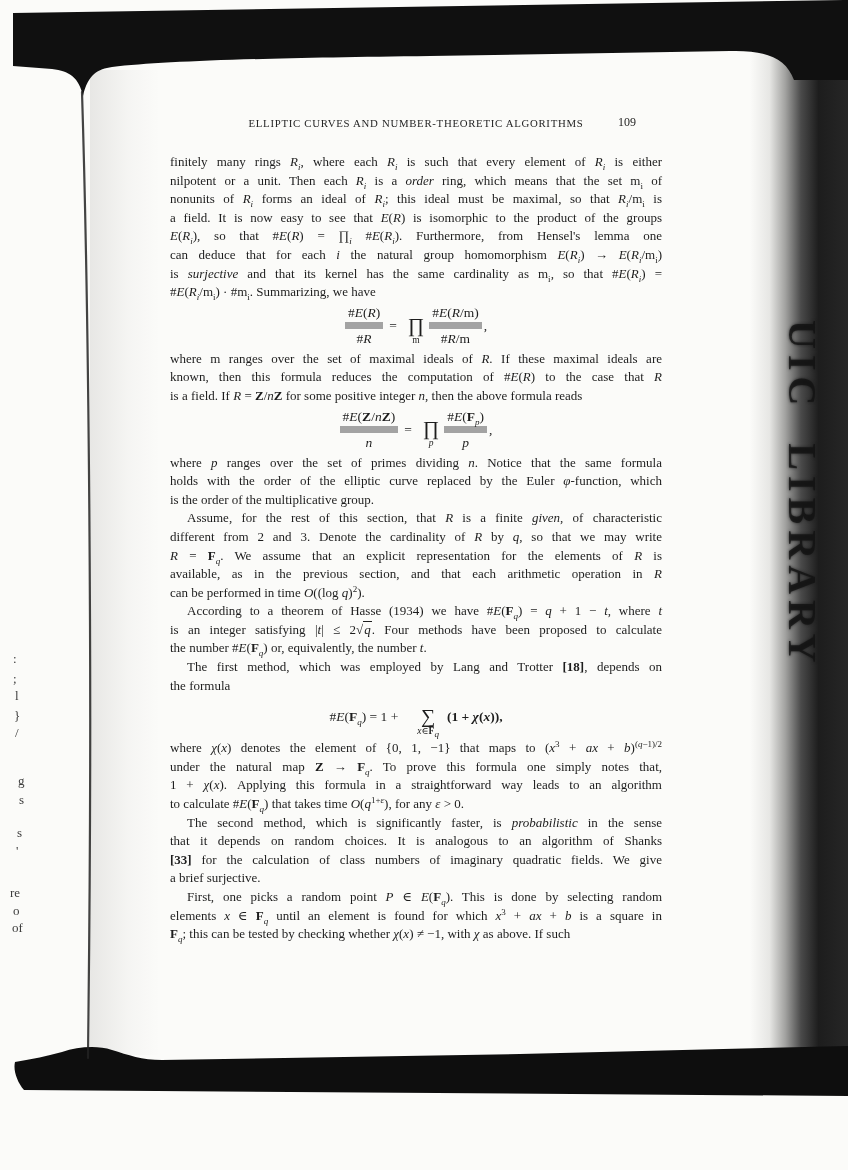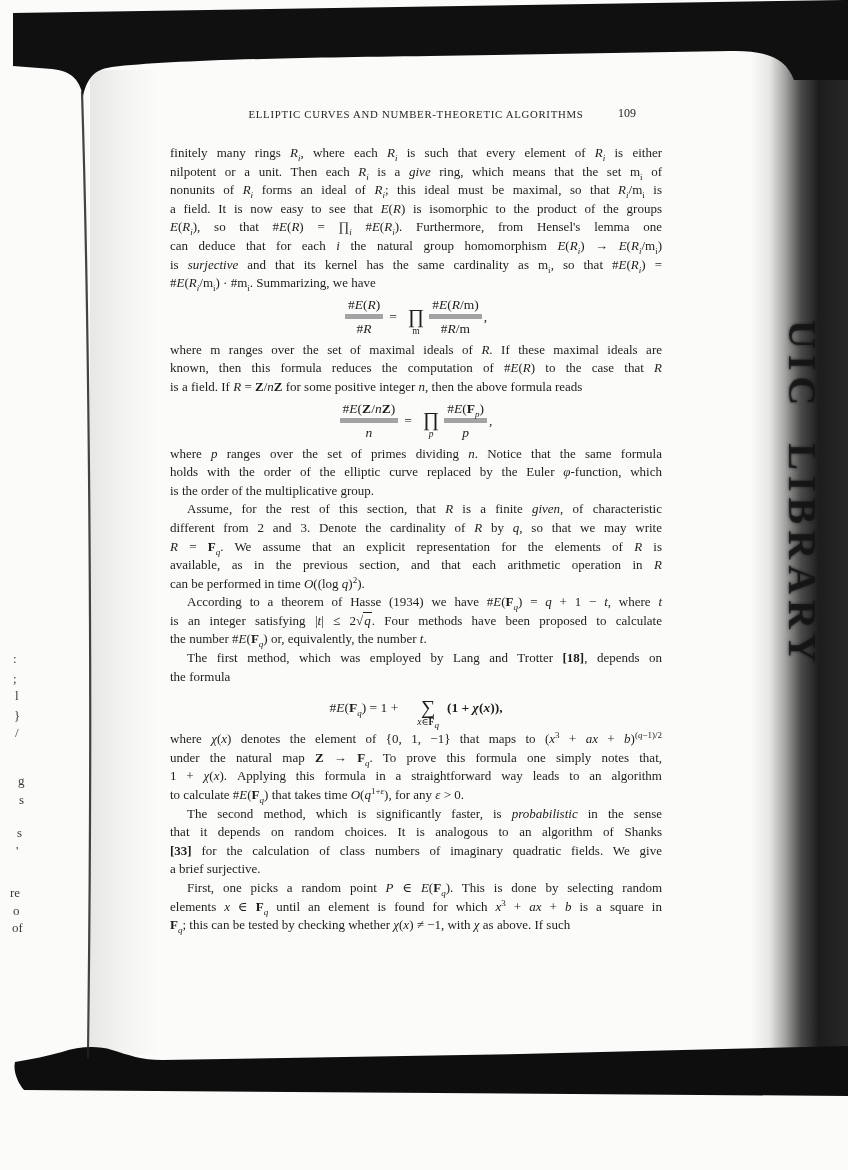--- a/index.html
+++ b/index.html
@@ -46,42 +46,42 @@
   }
 
   
   .page{
     position:absolute;left:170px;top:105px;width:492px;z-index:2;
     color:#1d1d1d;font-size:13px;line-height:18.6px;
   }
   .hdr{position:relative;height:20px;margin-bottom:19px;}
   .hdr .title{
     display:block;text-align:center;
-    font-size:10.8px;letter-spacing:0.7px;color:#242424;
+    font-size:10.8px;letter-spacing:0.7px;color:#242424;margin-top:9px;
   }
   .hdr .pnum{
     position:absolute;right:26px;top:-1px;font-size:12px;color:#242424;
   }
   .line{text-align:justify;text-align-last:justify;}
   .line.last{text-align-last:left;}
   .line.ind{text-indent:17px;}
   sub{font-size:9px;line-height:0;}
   sup{font-size:9px;line-height:0;}
   i{font-style:italic;}
   b{font-weight:bold;}
   .sqrt{border-top:1px solid #1d1d1d;padding:0 1px;}
 
   
   .formula{
     display:flex;justify-content:center;align-items:center;
     height:48px;font-size:13.5px;line-height:1.15;
   }
   .formula.f3{height:44px;}
   .frac{display:inline-flex;flex-direction:column;align-items:center;}
-  .frac .num{padding:0 3px 2px;border-bottom:5px solid #a3a3a3;}
+  .frac .num{padding:0 3px 2px;border-bottom:7px solid #a3a3a3;}
   .frac .den{padding-top:2px;}
   .feq{margin:0 6px;}
   .bigop{display:inline-flex;flex-direction:column;align-items:center;margin:0 5px;transform:translateY(4px);}
   .bigop .sym{font-size:20px;line-height:1;}
   .bigop .lim{font-size:9.5px;line-height:1;margin-top:1px;}
   .ftail{margin-left:2px;}
   .fpre{margin-right:14px;}
   .fpost{margin-left:3px;font-weight:bold;}
 </style>
 </head>
@@ -123,21 +123,21 @@
 
   <div class="page">
 
     <div class="hdr">
       <span class="title">ELLIPTIC CURVES AND NUMBER-THEORETIC ALGORITHMS</span>
       <span class="pnum">109</span>
     </div>
 
     <div>
       <div class="line">finitely many rings <i>R<sub>i</sub></i>, where each <i>R<sub>i</sub></i> is such that every element of <i>R<sub>i</sub></i> is either</div>
-      <div class="line">nilpotent or a unit. Then each <i>R<sub>i</sub></i> is a <i>give</i> ring, which means that the set m<sub>i</sub> of</div>
+      <div class="line">nilpotent or a unit. Then each <i>R<sub>i</sub></i> is a <i>order</i> ring, which means that the set m<sub>i</sub> of</div>
       <div class="line">nonunits of <i>R<sub>i</sub></i> forms an ideal of <i>R<sub>i</sub></i>; this ideal must be maximal, so that <i>R<sub>i</sub></i>/m<sub>i</sub> is</div>
       <div class="line">a field. It is now easy to see that <i>E</i>(<i>R</i>) is isomorphic to the product of the groups</div>
       <div class="line"><i>E</i>(<i>R<sub>i</sub></i>), so that #<i>E</i>(<i>R</i>) = ∏<sub><i>i</i></sub> #<i>E</i>(<i>R<sub>i</sub></i>). Furthermore, from Hensel's lemma one</div>
       <div class="line">can deduce that for each <i>i</i> the natural group homomorphism <i>E</i>(<i>R<sub>i</sub></i>) → <i>E</i>(<i>R<sub>i</sub></i>/m<sub>i</sub>)</div>
       <div class="line">is <i>surjective</i> and that its kernel has the same cardinality as m<sub>i</sub>, so that #<i>E</i>(<i>R<sub>i</sub></i>) =</div>
       <div class="line last">#<i>E</i>(<i>R<sub>i</sub></i>/m<sub>i</sub>) · #m<sub>i</sub>. Summarizing, we have</div>
     </div>
 
     <div class="formula">
       <span class="frac">

